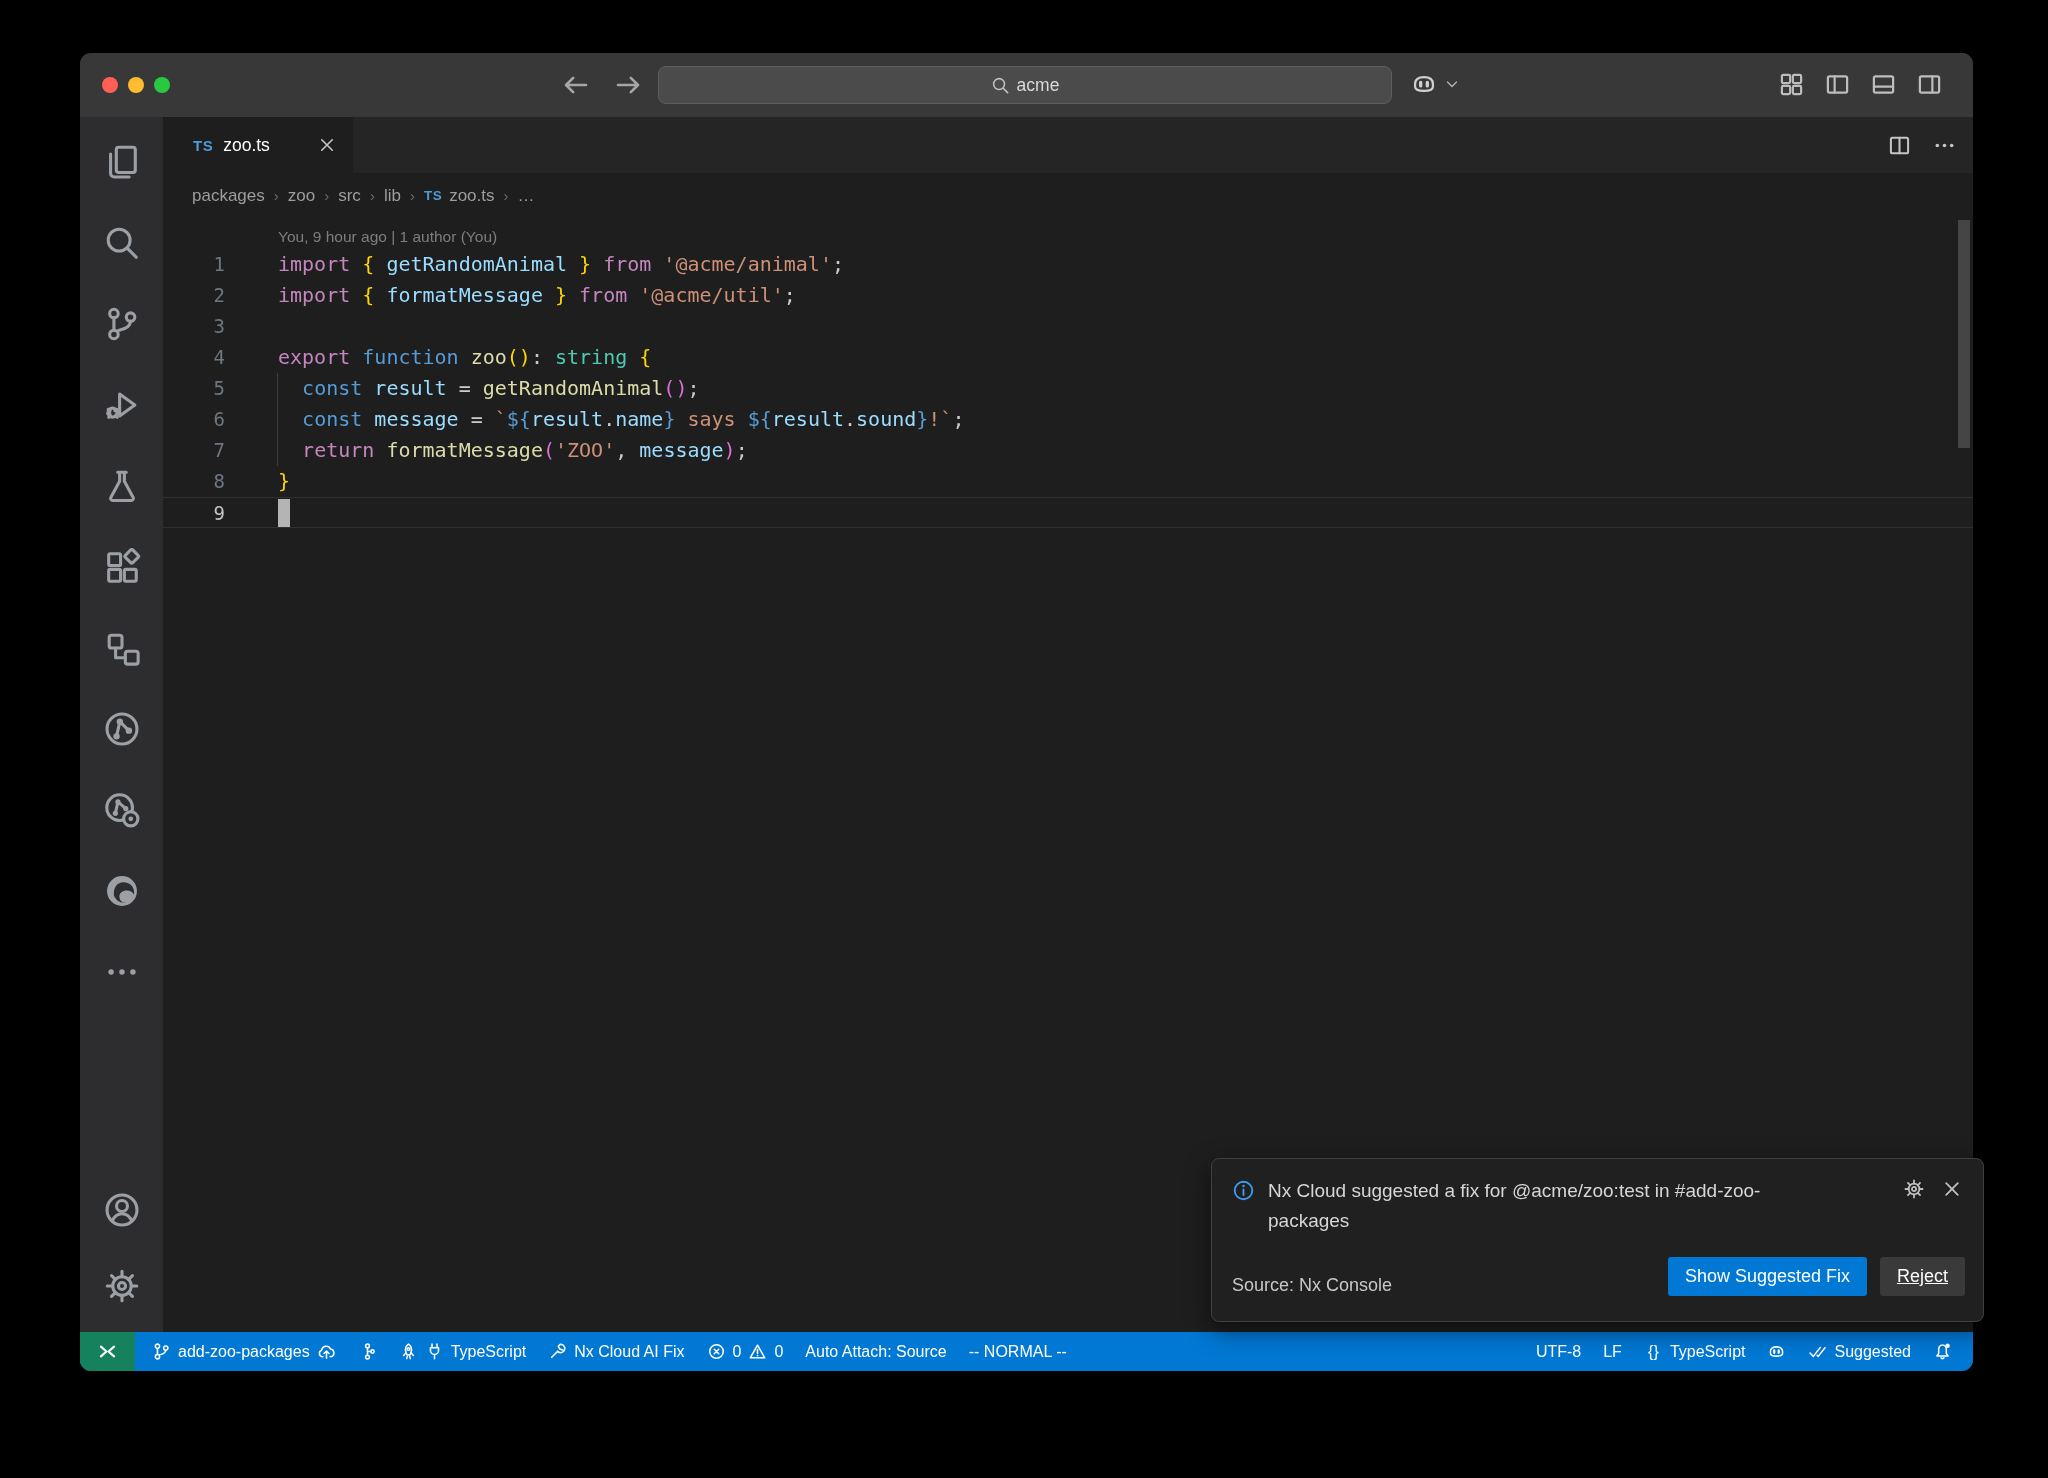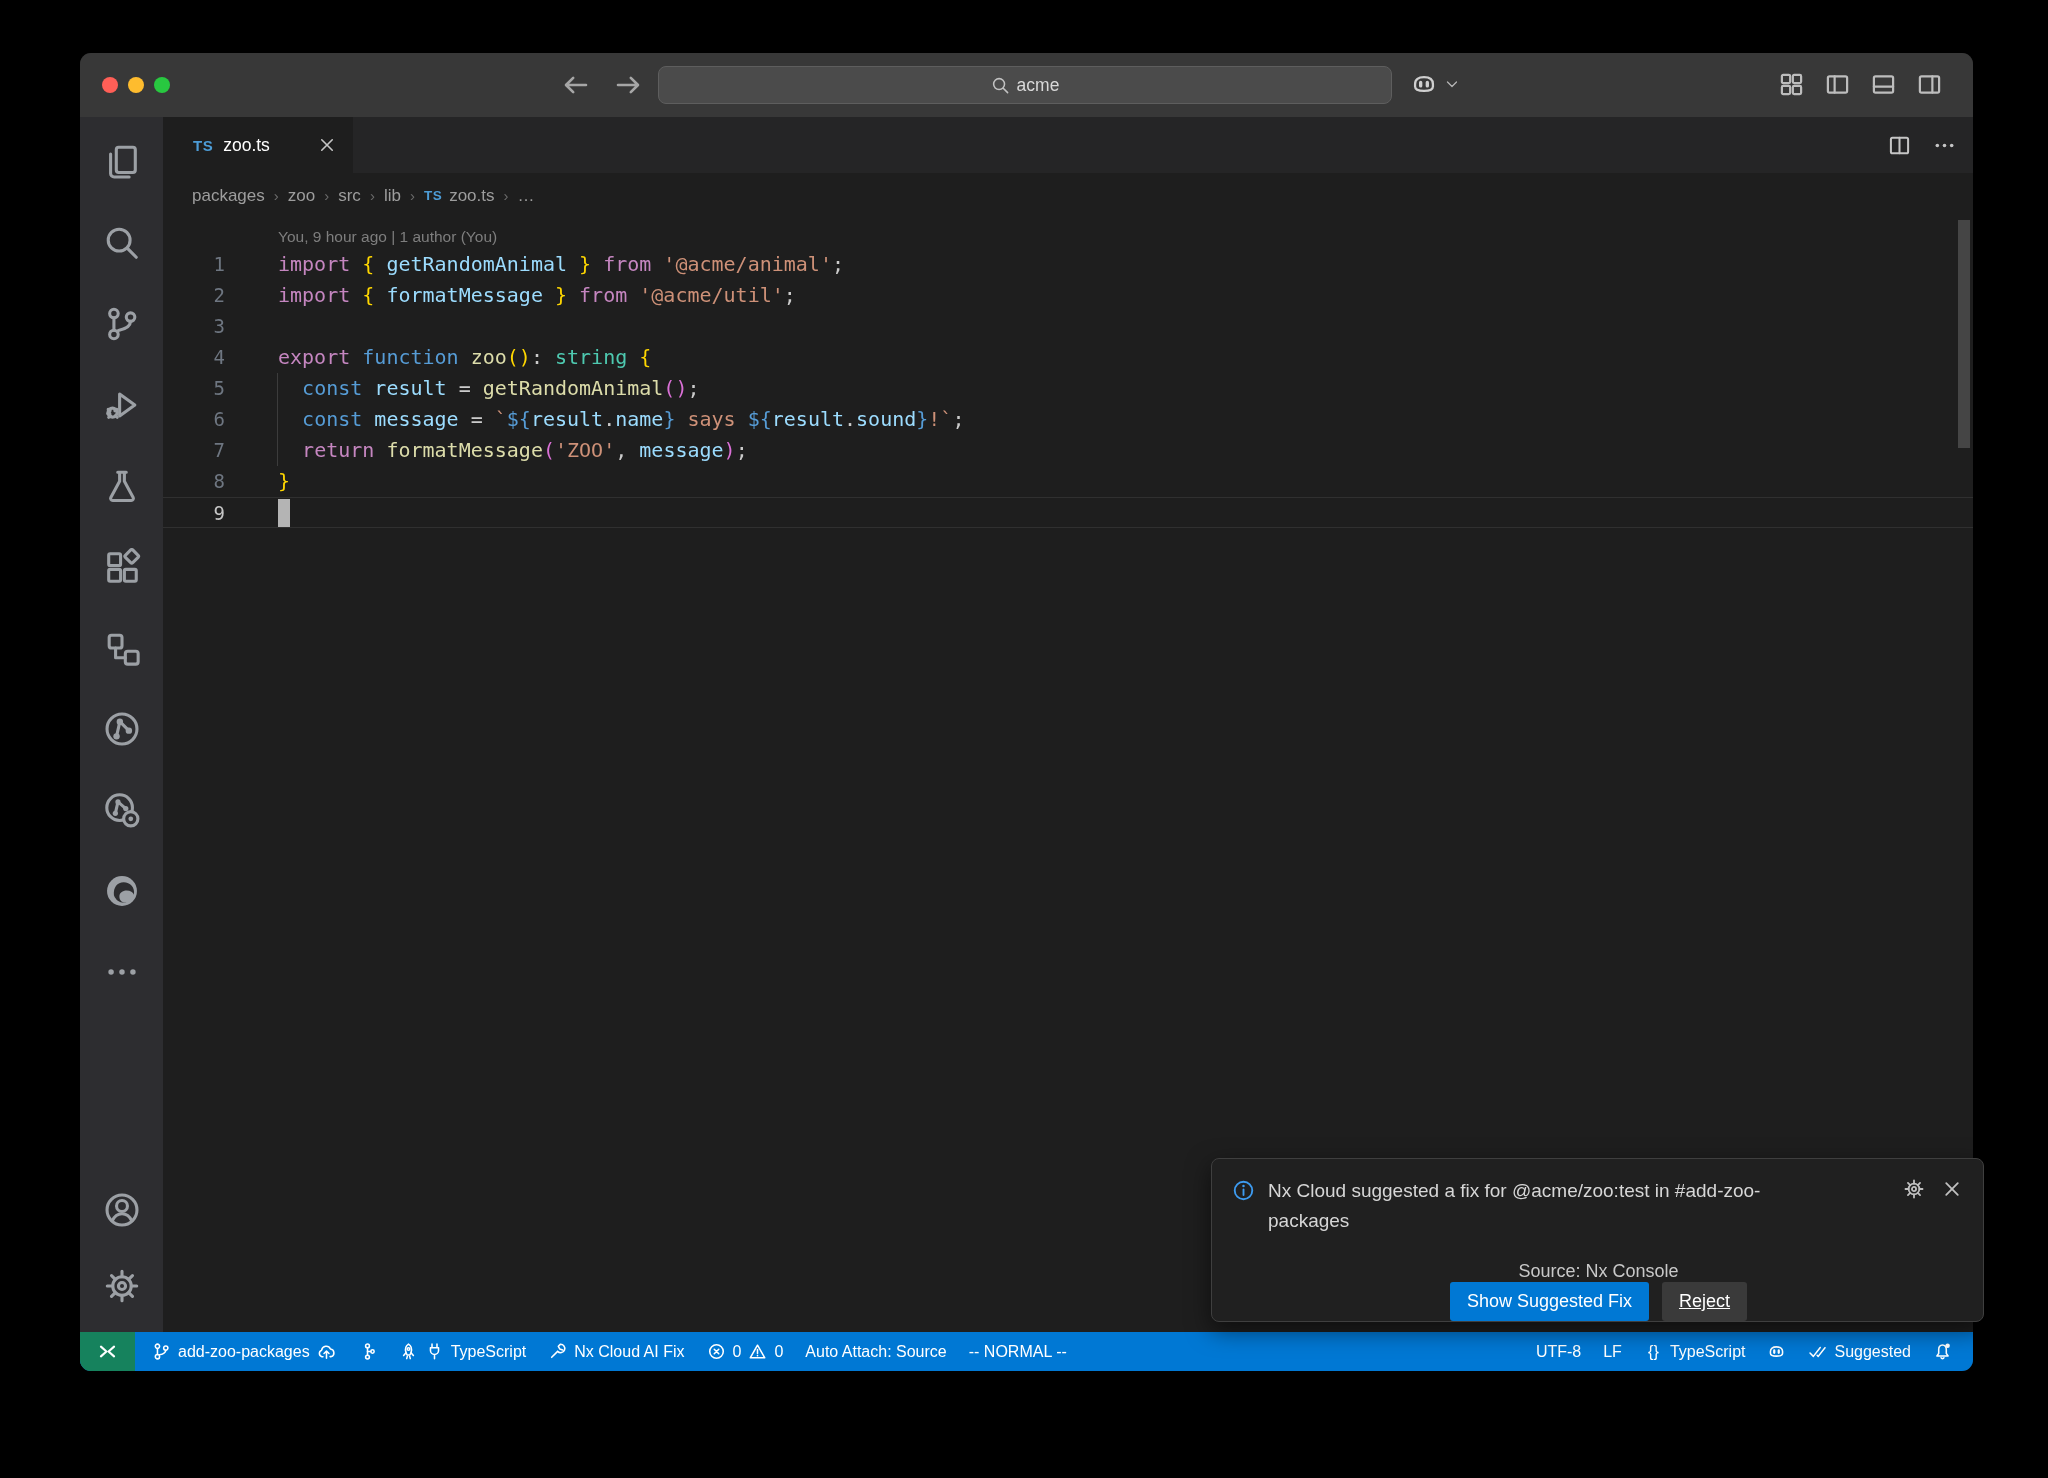--- a/index.html
+++ b/index.html
@@ -83,21 +83,21 @@
   
   .toast { position:absolute; left:1198px; top:1158px; width:773px; height:164px;
            background:#202020; border:1px solid #3f3f3f; border-radius:8px;
            box-shadow:0 8px 24px rgba(0,0,0,.55); display:flex; flex-direction:column;
            justify-content:space-between; z-index:5;margin-left:13px; }
   .toast-head { display:flex; gap:13px; padding:17px 20px 0 20px; }
   .toast-head .icn.info { flex:0 0 auto; width:23px; height:23px; color:#3d9bf0; margin-top:3px; }
   .toast-msg { width:550px; color:#d6d6d6; font-size:19px; line-height:1.58; }
   .toast-icons { position:absolute; right:20px; top:19px; display:flex; gap:16px; color:#c0c0c0; }
   .toast-icons .icn { width:22px; height:22px; }
-  .toast-foot { display:flex; align-items:center; justify-content:space-between; padding:0 18px 0 20px;flex-direction:column; }
+  .toast-foot { display:flex; align-items:flex-end; justify-content:space-between; padding:0 18px 25px 20px; }
   .toast-source { color:#c8c8c8; font-size:18px; }
   .toast-actions { display:flex; gap:13px; }
   .btn { border:none; border-radius:3px; font-size:18px; padding:9px 17px; color:#fff;
          font-family:"Liberation Sans", sans-serif; cursor:pointer; }
   .btn.primary { background:#0078d4; }
   .btn.secondary { background:#3a3a3a;text-decoration:underline; }
 
   .icn { display:inline-flex; align-items:center; justify-content:center; }
   .icn svg { width:100%; height:100%; }
   .icn .txt-glyph { font-size:inherit; }

